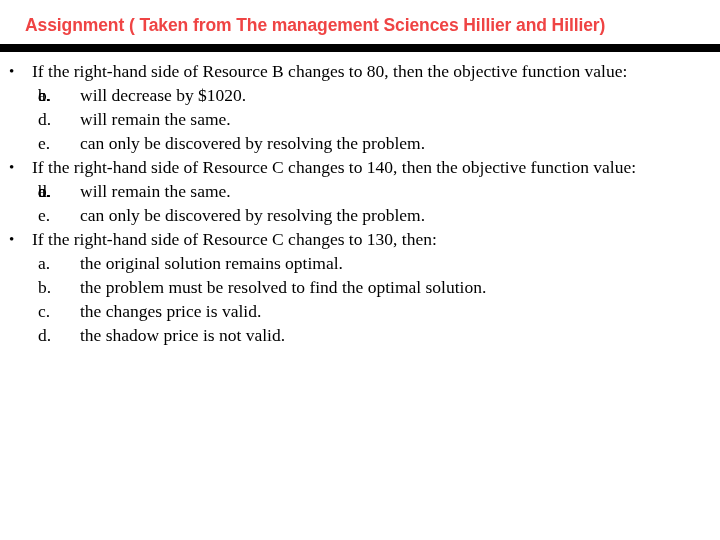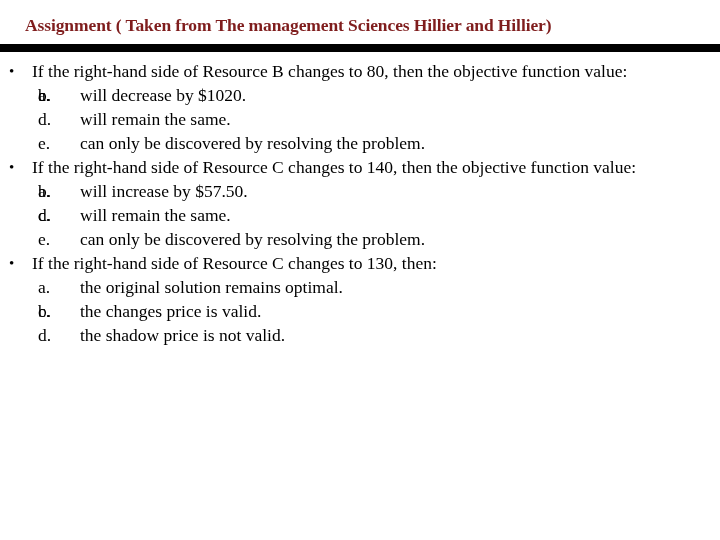--- a/index.html
+++ b/index.html
@@ -27,27 +27,27 @@
     left: 0;
     top: 0;
     width: 720px;
     height: 52px;
   }
   .slide-title {
     position: absolute;
     left: 25px;
     top: 15px;
     width: 680px;
-    font-family: Liberation Serif, serif;
+    font-family: Liberation Sans, sans-serif;
     font-weight: bold;
     font-size: 17.5px;
     line-height: 21px;
     letter-spacing: -0.1px;
     white-space: nowrap;
-    color: #7f1d1d;
+    color: #ef4444;
   }
   .title-rule {
     position: absolute;
     left: 0;
     top: 44px;
     width: 720px;
     height: 8px;
     background: #000000;
   }
 
@@ -155,21 +155,20 @@
       <div class="q-line">
         <span class="q-bullet">•</span>
         <span class="q-text">If the right-hand side of Resource C changes to 140, then the objective function value:</span>
       </div>
       <ul class="options">
         <li class="option">
           <span class="opt-letter">a.</span>
         </li>
         <li class="option">
           <span class="opt-letter">b.</span>
-          <span class="opt-text">will increase by $57.50.</span>
         </li>
         <li class="option">
           <span class="opt-letter">c.</span>
         </li>
         <li class="option">
           <span class="opt-letter">d.</span>
           <span class="opt-text">will remain the same.</span>
         </li>
         <li class="option">
           <span class="opt-letter">e.</span>
@@ -183,20 +182,21 @@
         <span class="q-bullet">•</span>
         <span class="q-text">If the right-hand side of Resource C changes to 130, then:</span>
       </div>
       <ul class="options">
         <li class="option">
           <span class="opt-letter">a.</span>
           <span class="opt-text">the original solution remains optimal.</span>
         </li>
         <li class="option">
           <span class="opt-letter">b.</span>
+          <span class="opt-text">the problem must be resolved to find the optimal solution.</span>
         </li>
         <li class="option">
           <span class="opt-letter">c.</span>
           <span class="opt-text">the changes price is valid.</span>
         </li>
         <li class="option">
           <span class="opt-letter">d.</span>
           <span class="opt-text">the shadow price is not valid.</span>
         </li>
       </ul>

